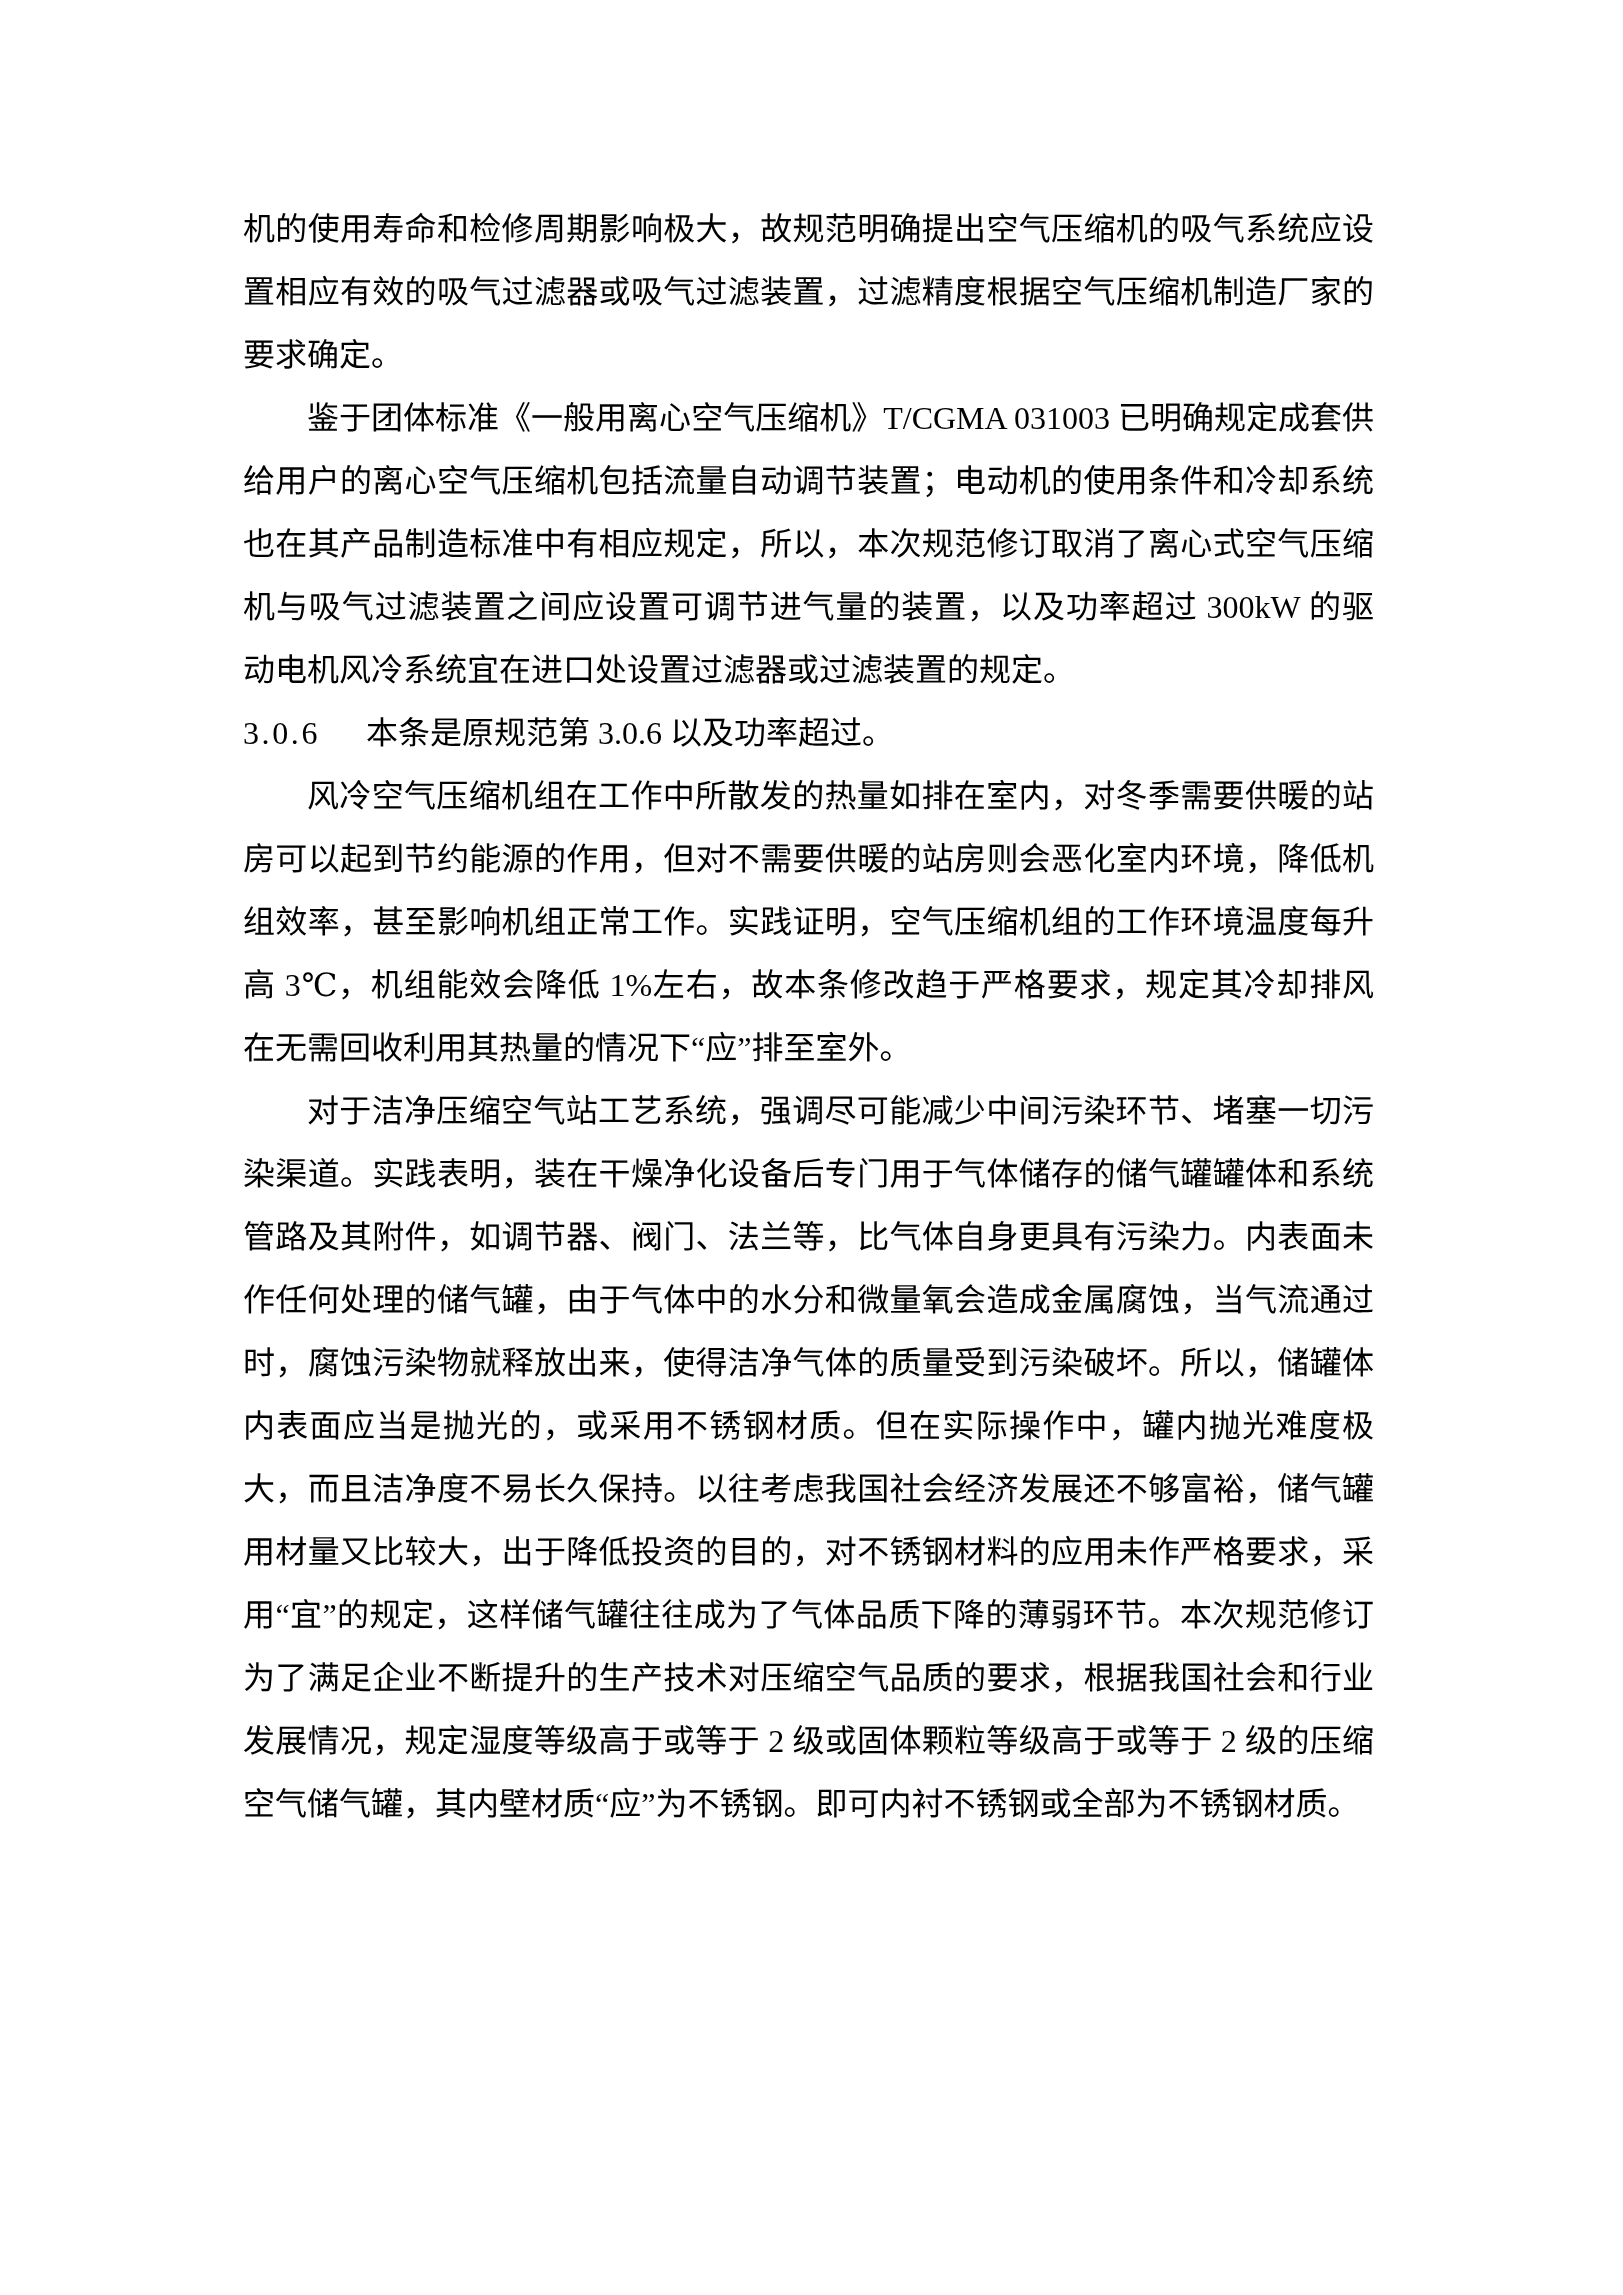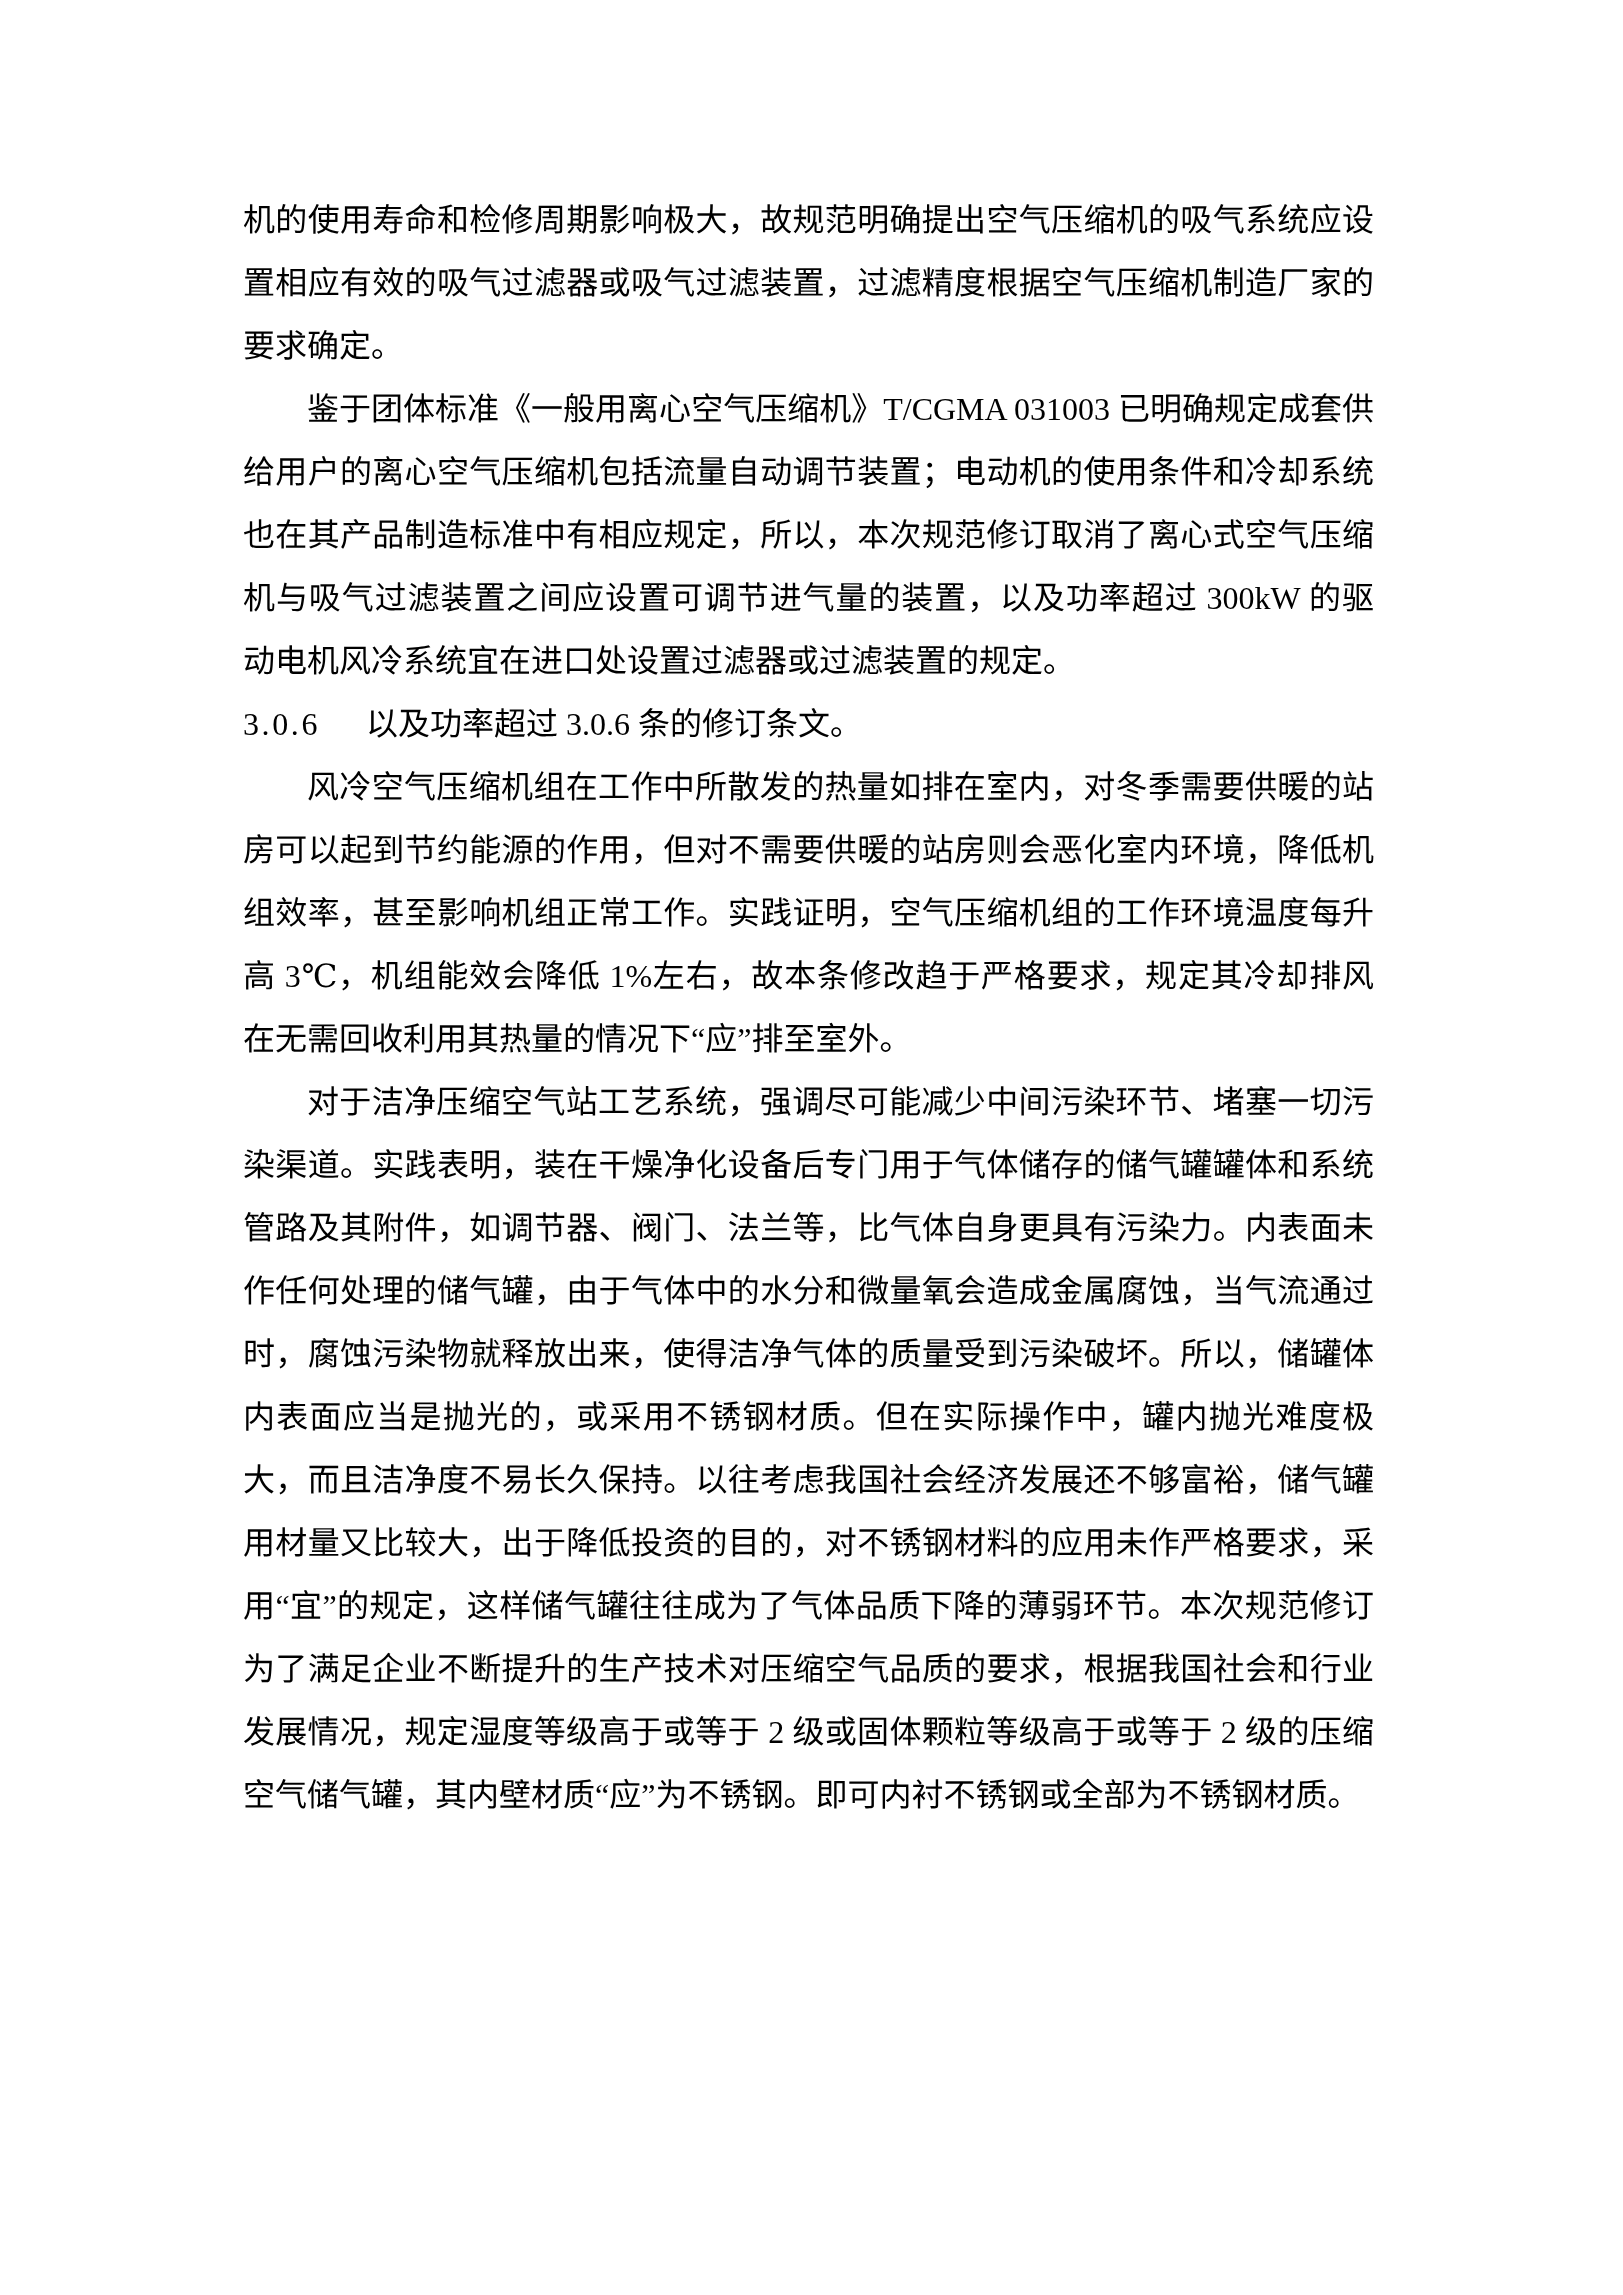--- a/index.html
+++ b/index.html
@@ -11,21 +11,21 @@
     position: relative;
     width: 1623px;
     height: 2295px;
     background: #ffffff;
     overflow: hidden;
     font-family: "Liberation Serif", "DejaVu Serif", serif;
   }
   .content {
     position: absolute;
     left: 243px;
-    top: 189px;
+    top: 198px;
     width: 1131px;
     font-size: 32px;
     line-height: 63px;
     color: #000000;
     text-align: justify;
   }
   .content p {
     margin: 0;
     padding: 0;
   }
@@ -43,21 +43,21 @@
 </head>
 <body>
 
 <div class="page">
   <div class="content">
 
     <p class="para">机的使用寿命和检修周期影响极大，故规范明确提出空气压缩机的吸气系统应设置相应有效的吸气过滤器或吸气过滤装置，过滤精度根据空气压缩机制造厂家的要求确定。</p>
 
     <p class="para indent">鉴于团体标准《一般用离心空气压缩机》T/CGMA 031003 已明确规定成套供给用户的离心空气压缩机包括流量自动调节装置；电动机的使用条件和冷却系统也在其产品制造标准中有相应规定，所以，本次规范修订取消了离心式空气压缩机与吸气过滤装置之间应设置可调节进气量的装置，以及功率超过 300kW 的驱动电机风冷系统宜在进口处设置过滤器或过滤装置的规定。</p>
 
-    <p class="para clause"><span class="num">3.0.6</span><span class="gap"></span><span>以及功率超过 3.0.6 条的修订条文。</span></p>
+    <p class="para clause"><span class="num">3.0.6</span><span class="gap"></span><span>本条是原规范第 3.0.6 以及功率超过。</span></p>
 
     <p class="para indent">风冷空气压缩机组在工作中所散发的热量如排在室内，对冬季需要供暖的站房可以起到节约能源的作用，但对不需要供暖的站房则会恶化室内环境，降低机组效率，甚至影响机组正常工作。实践证明，空气压缩机组的工作环境温度每升高 3℃，机组能效会降低 1%左右，故本条修改趋于严格要求，规定其冷却排风在无需回收利用其热量的情况下“应”排至室外。</p>
 
 
     <p class="para indent">对于洁净压缩空气站工艺系统，强调尽可能减少中间污染环节、堵塞一切污染渠道。实践表明，装在干燥净化设备后专门用于气体储存的储气罐罐体和系统管路及其附件，如调节器、阀门、法兰等，比气体自身更具有污染力。内表面未作任何处理的储气罐，由于气体中的水分和微量氧会造成金属腐蚀，当气流通过时，腐蚀污染物就释放出来，使得洁净气体的质量受到污染破坏。所以，储罐体内表面应当是抛光的，或采用不锈钢材质。但在实际操作中，罐内抛光难度极大，而且洁净度不易长久保持。以往考虑我国社会经济发展还不够富裕，储气罐用材量又比较大，出于降低投资的目的，对不锈钢材料的应用未作严格要求，采用“宜”的规定，这样储气罐往往成为了气体品质下降的薄弱环节。本次规范修订为了满足企业不断提升的生产技术对压缩空气品质的要求，根据我国社会和行业发展情况，规定湿度等级高于或等于 2 级或固体颗粒等级高于或等于 2 级的压缩空气储气罐，其内壁材质“应”为不锈钢。即可内衬不锈钢或全部为不锈钢材质。</p>
 
 
   </div>
 </div>
 

